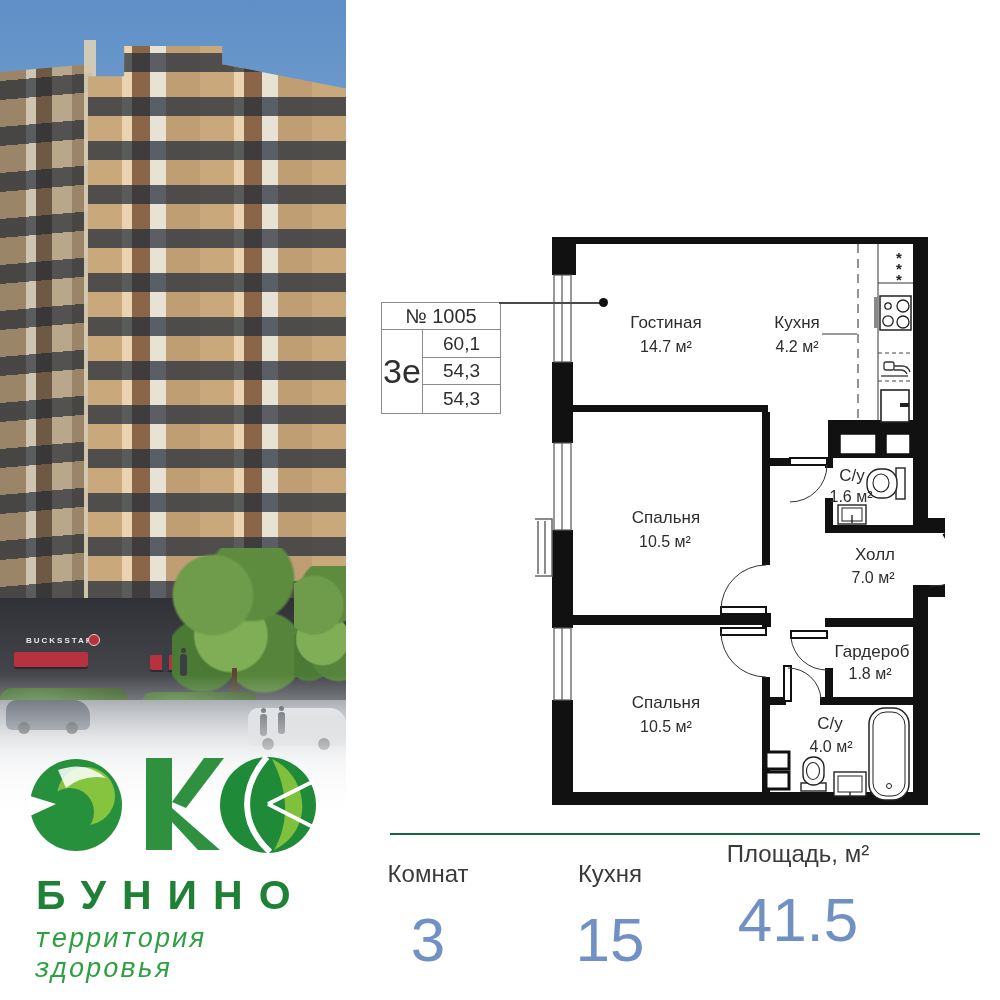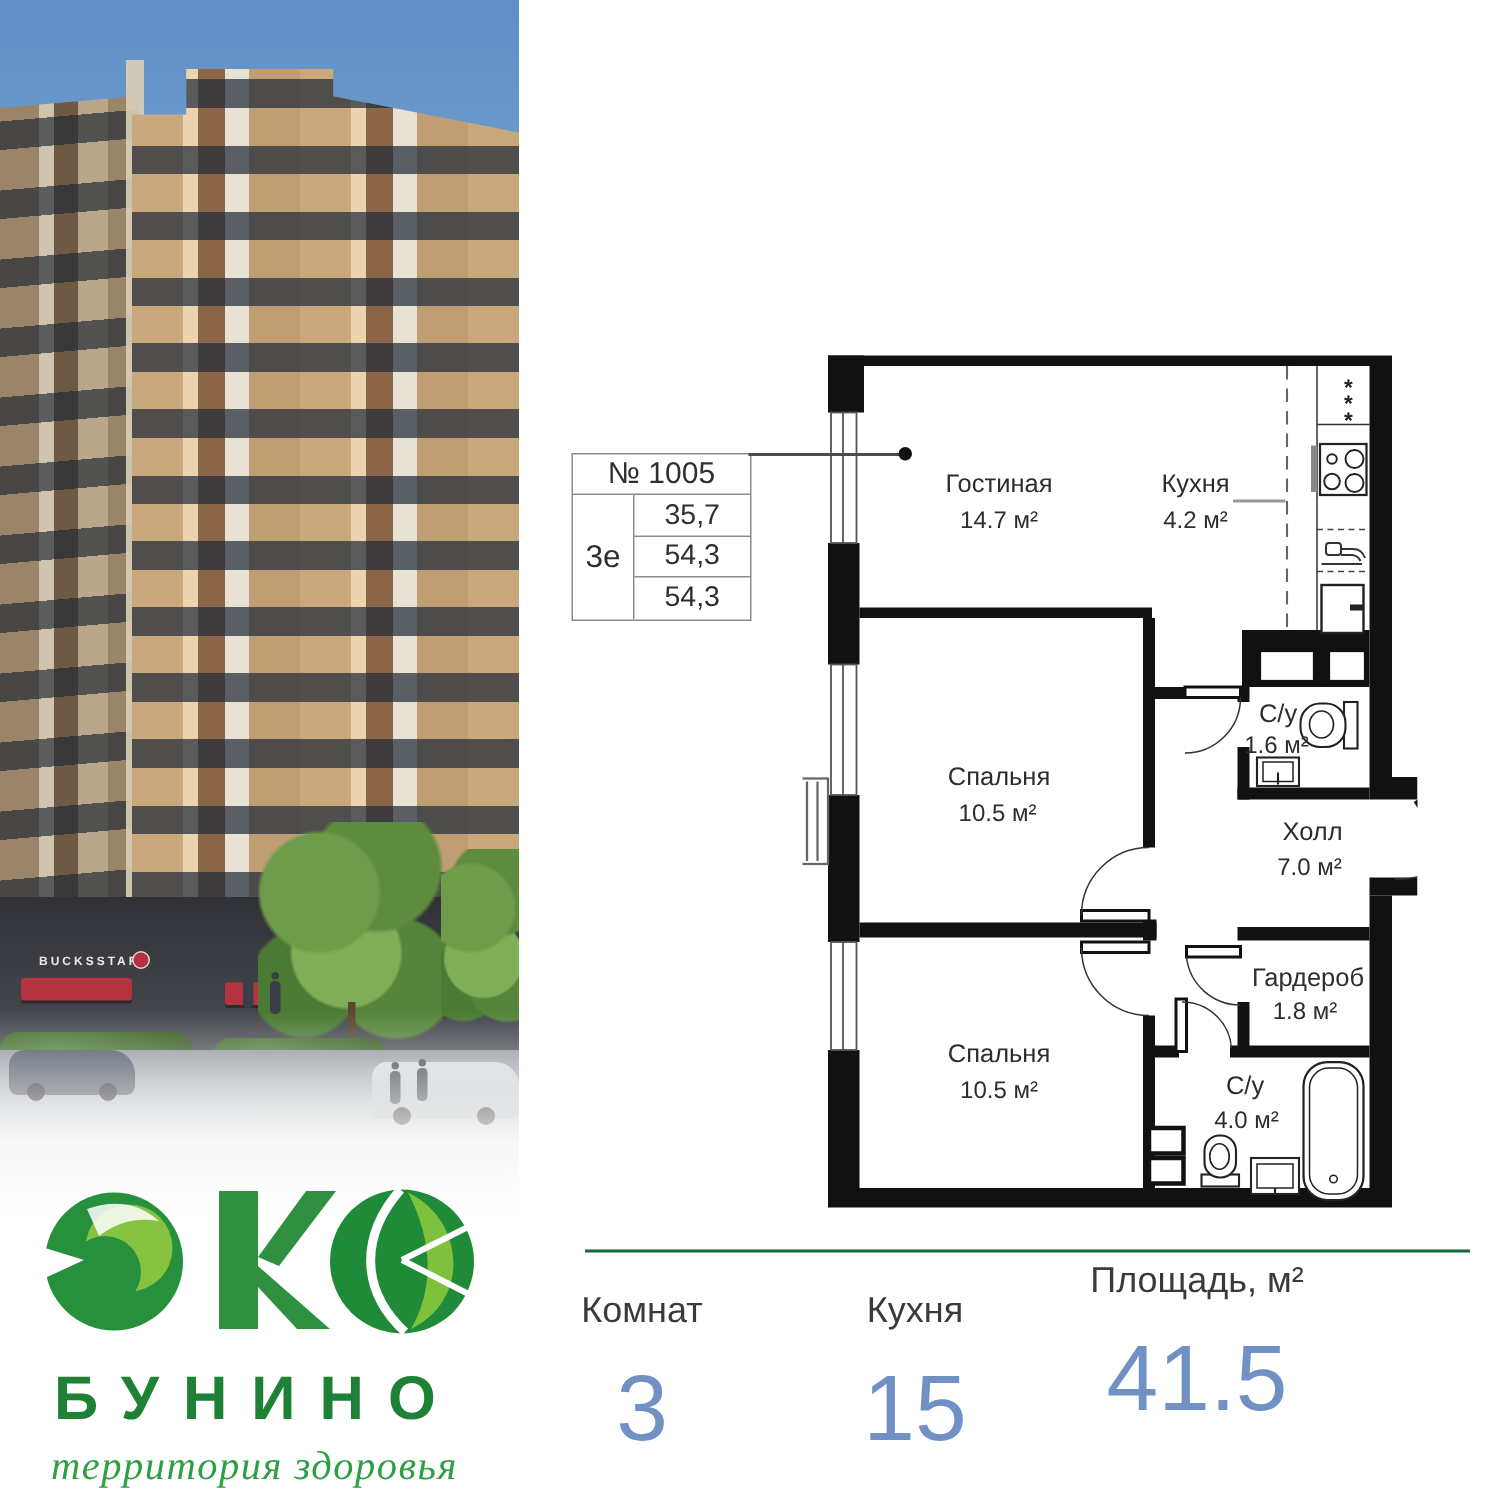--- a/index.html
+++ b/index.html
@@ -40,31 +40,31 @@
   .trunk{position:absolute;background:#5a4632;}
   .car{position:absolute;}
   .car .body{position:absolute;inset:0;border-radius:10px 16px 6px 6px;}
   .car .wheel{position:absolute;bottom:-4px;width:12px;height:12px;border-radius:50%;background:#1f2125;}
   .person{position:absolute;width:7px;height:22px;border-radius:3px;background:#3a3f45;}
   .person:before{content:"";position:absolute;left:1px;top:-6px;width:5px;height:5px;border-radius:50%;background:#3a3f45;}
   #photo .fade{position:absolute;inset:0;
     background:linear-gradient(180deg,rgba(255,255,255,0) 0 83%,rgba(255,255,255,.85) 94%,#fff 100%);}
 
   
-  #logo{left:28px;top:784px;width:300px;}
+  #logo{left:28px;top:748px;width:300px;}
   .brand-name{font-size:41px;font-weight:bold;letter-spacing:16px;color:#1e8136;margin-top:4px;padding-left:8px;}
-  .brand-tagline{font-family:Liberation Serif, serif;font-style:italic;font-size:27px;color:#2f9f44;margin-top:6px;padding-left:6px;letter-spacing:1px;}
+  .brand-tagline{font-family:Liberation Mono, monospace;font-style:italic;font-size:27px;color:#2f9f44;margin-top:6px;padding-left:6px;letter-spacing:1px;}
 
   
   #apt-card{left:381px;top:302px;width:118px;border:1px solid #8c8c8c;background:#fff;
     display:grid;grid-template-columns:41px 1fr;grid-template-rows:27px 28px 27px 28px;color:#2f2f2f;}
   #apt-card .num{grid-column:1/3;display:flex;align-items:center;justify-content:center;
     font-size:20px;border-bottom:1px solid #8c8c8c;}
   #apt-card .type{grid-row:2/5;display:flex;align-items:center;justify-content:center;
-    font-size:21px;border-right:1px solid #8c8c8c;}
+    font-size:34px;border-right:1px solid #8c8c8c;}
   #apt-card .val{display:flex;align-items:center;justify-content:center;font-size:19px;}
   #apt-card .val.b{border-bottom:1px solid #8c8c8c;}
   #leader-line{left:499px;top:302px;width:102px;height:2px;background:#4a4a4a;z-index:5;}
   #leader-dot{left:599px;top:298px;width:9px;height:9px;border-radius:50%;background:#111;z-index:5;}
 
   
   #plan{left:535px;top:225px;}
   .room-name{font-size:17px;fill:#2d2d2d;}
   .room-area{font-size:16px;fill:#2d2d2d;}
 
@@ -139,21 +139,21 @@
         <path d="M 240,56 L 285,79" stroke="#ffffff" stroke-width="4"></path>
       </g>
     </svg>
     <div class="brand-name">БУНИНО</div>
     <div class="brand-tagline">территория здоровья</div>
   </div>
 
   <div id="apt-card" class="abs">
     <div class="num">№ 1005</div>
     <div class="type">3е</div>
-    <div class="val b">35,7</div>
+    <div class="val b">60,1</div>
     <div class="val b">54,3</div>
     <div class="val">54,3</div>
   </div>
   <div id="leader-line" class="abs"></div>
   <div id="leader-dot" class="abs"></div>
 
   <svg id="plan" class="abs" width="410" height="600" viewBox="535 225 410 600">
     <rect x="535" y="225" width="410" height="600" fill="#ffffff"></rect>
     <g fill="#111111" stroke="none">
 

